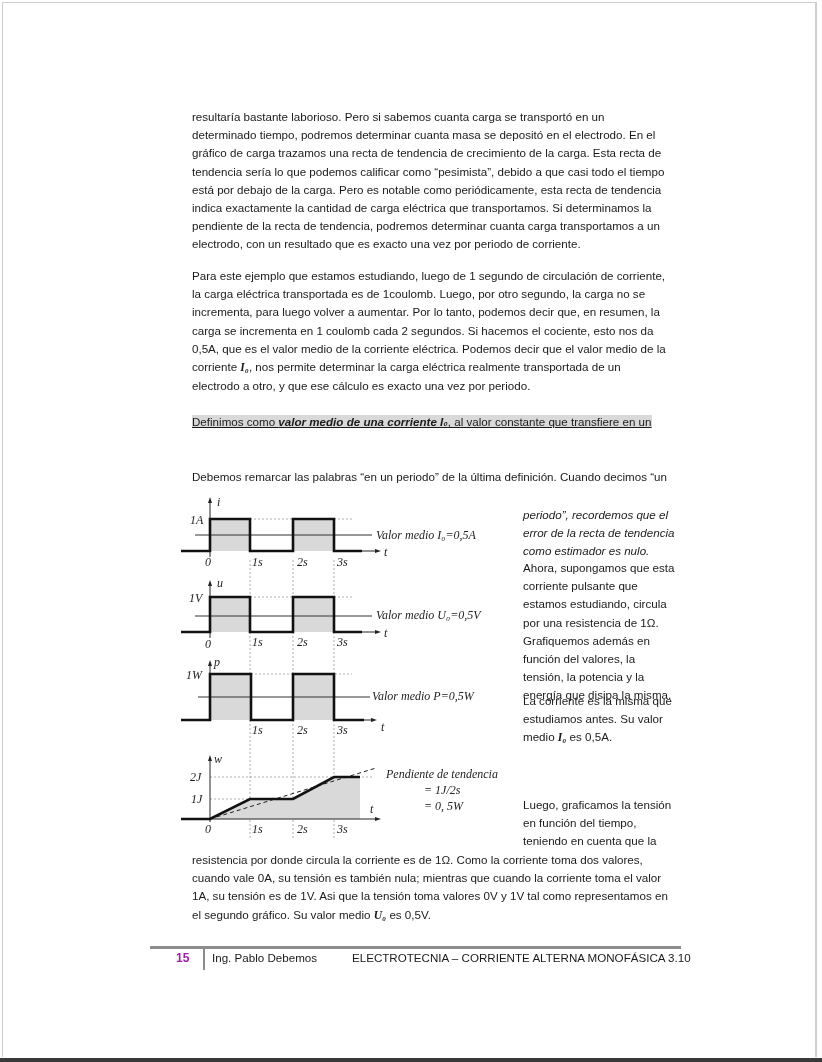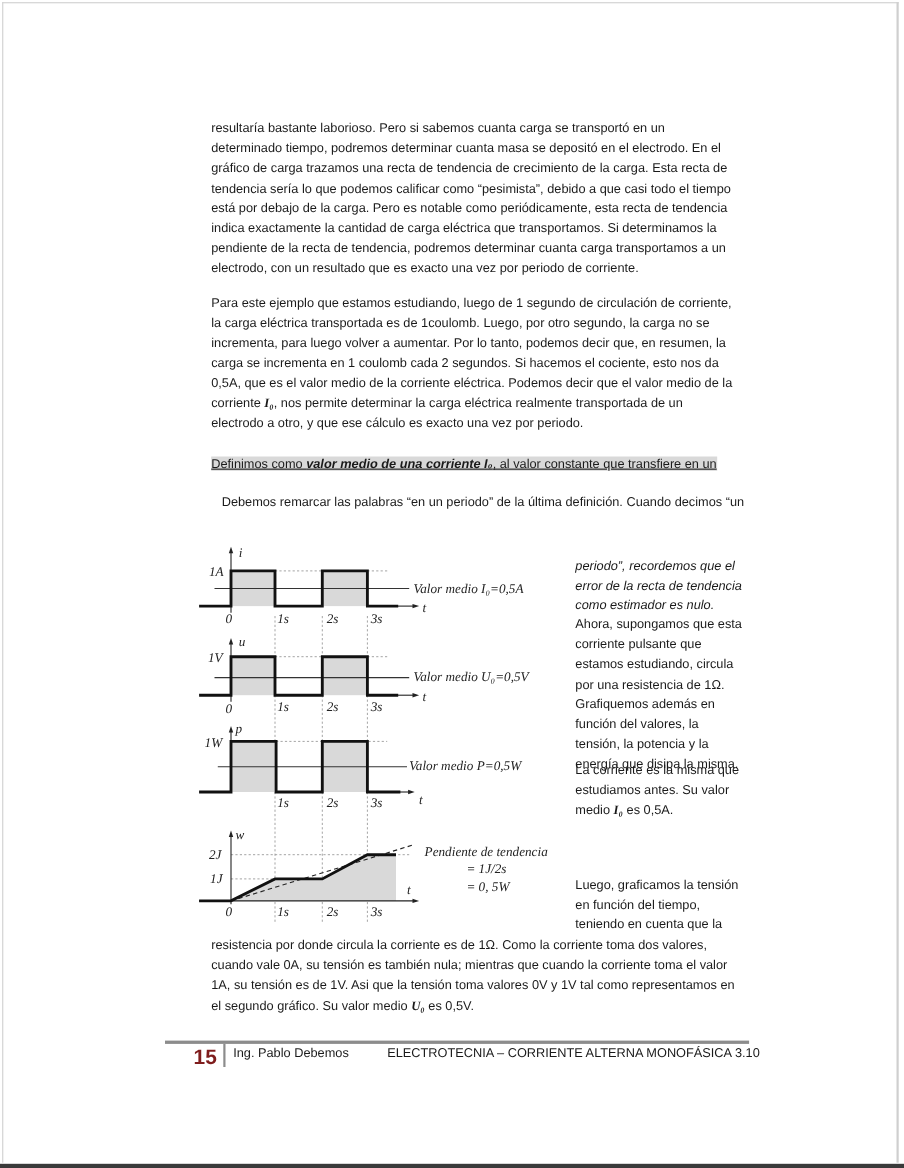--- a/index.html
+++ b/index.html
@@ -10,21 +10,21 @@
   .para .line { display:block; white-space:nowrap; }
   .hl { background:#d9d9d9; }
   .bi { font-weight:bold; font-style:italic; font-family:"Liberation Serif", serif; }
   .bi-sans { font-weight:bold; font-style:italic; }
   .side { position:absolute; left:523px; width:165px; font-size:11.6px; line-height:18.2px; color:#1a1a1a; }
   .side .line { display:block; white-space:nowrap; }
   .chart { position:absolute; left:175px; }
   .chart svg text { font-family:"Liberation Serif", serif; font-style:italic; fill:#222; }
   .footer-rule { position:absolute; left:150px; top:946px; width:531px; height:3px; background:#8c8c8c; }
   .footer-vsep { position:absolute; left:203px; top:949px; width:2px; height:21px; background:#8c8c8c; }
-  .footer-num { position:absolute; left:176px; top:951px; font-size:19px; font-weight:bold; color:#7f1d1d; }
+  .footer-num { position:absolute; left:176px; top:951px; font-size:12px; font-weight:bold; color:#a21caf; }
   .footer-author { position:absolute; left:212px; top:951px; font-size:11.6px; color:#1a1a1a; }
   .footer-title { position:absolute; left:352px; top:951px; font-size:11.6px; color:#1a1a1a; white-space:nowrap;text-align:center; }
 </style>
 </head>
 <body>
 
 <div class="frame"></div>
 <div class="bottom-shadow"></div>
 
 <div class="para" style="top:108px;">
@@ -45,21 +45,21 @@
   <span class="line">carga se incrementa en 1 coulomb cada 2 segundos. Si hacemos el cociente, esto nos da</span>
   <span class="line">0,5A, que es el valor medio de la corriente eléctrica. Podemos decir que el valor medio de la</span>
   <span class="line"><span>corriente </span><span class="bi">I₀</span><span>, nos permite determinar la carga eléctrica realmente transportada de un</span></span>
   <span class="line">electrodo a otro, y que ese cálculo es exacto una vez por periodo.</span>
 </div>
 
 <div class="para" style="top:413px;text-decoration:underline;">
   <span class="line"><span class="hl"><span>Definimos como </span><span class="bi-sans">valor medio de una corriente I₀</span><span>, al valor constante que transfiere en un</span></span></span>
 </div>
 
-<div class="para" style="top:448px;text-align:center;">
+<div class="para" style="top:468px;">
   <span class="line">Debemos remarcar las palabras “en un periodo” de la última definición. Cuando decimos “un</span>
 </div>
 
 <div class="side" style="top:506px;font-style:italic;">
   <span class="line">periodo”, recordemos que el</span>
   <span class="line">error de la recta de tendencia</span>
   <span class="line">como estimador es nulo.</span>
 </div>
 <div class="side" style="top:559px;">
   <span class="line">Ahora, supongamos que esta</span>

